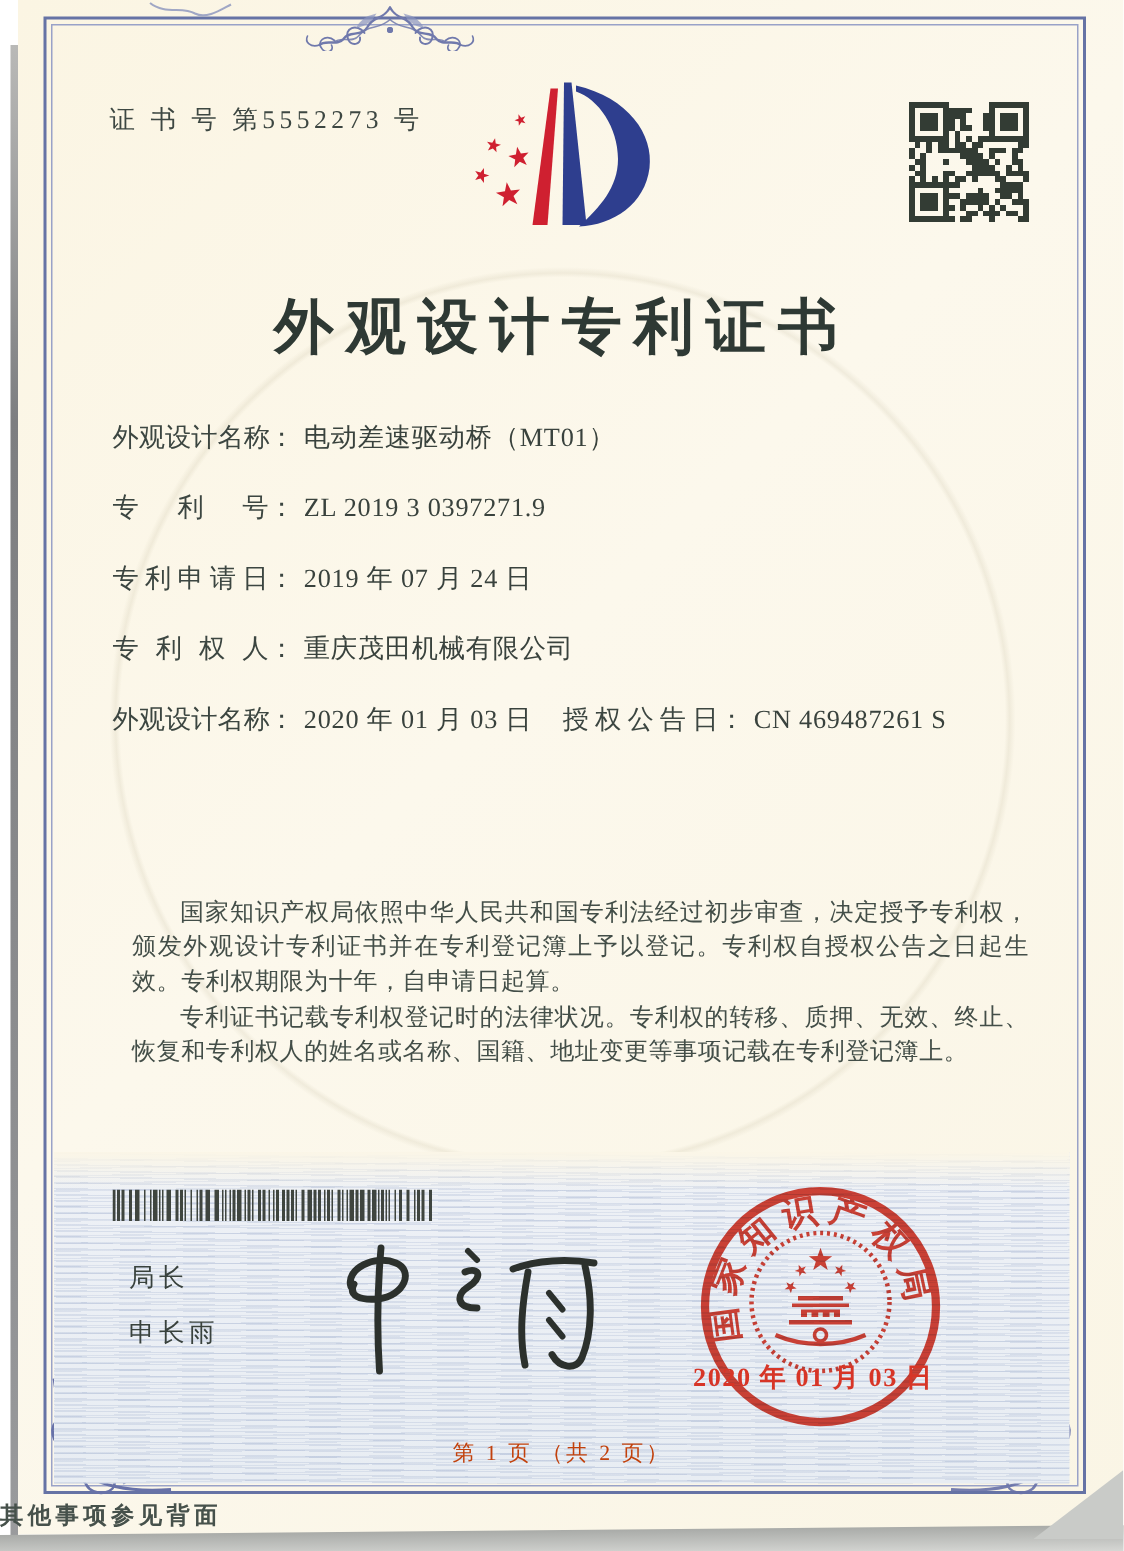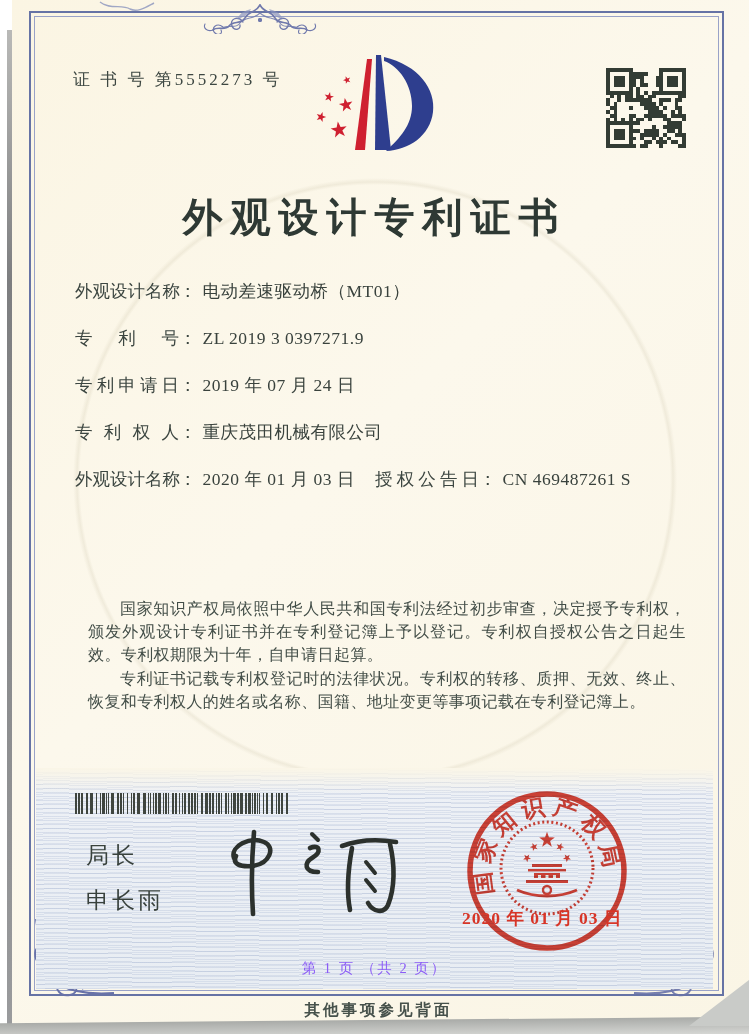--- a/index.html
+++ b/index.html
@@ -58,33 +58,33 @@
   .panel{position:absolute;left:36px;top:768px;width:677px;height:221px;
     background:
       repeating-linear-gradient(0.9deg, rgba(128,148,190,.20) 0 1px, rgba(0,0,0,0) 1px 4px),
       repeating-linear-gradient(-0.9deg, rgba(128,148,190,.16) 0 1px, rgba(0,0,0,0) 1px 5px),
       linear-gradient(180deg,#eef1f6,#e8edf3);}
   .panel-fade{position:absolute;left:0;top:0;width:100%;height:26px;
     background:linear-gradient(180deg,#fbf6e7,rgba(251,246,231,0));}
 
   .barcode{position:absolute;left:75px;top:793px;width:214px;height:21px;fill:#3f453f;}
 
-  .officer{position:absolute;left:86px;top:840px;font-size:23px;letter-spacing:3px;color:#39423d;
+  .officer{position:absolute;left:86px;top:840px;font-size:17px;letter-spacing:3px;color:#39423d;
     font-family:"Liberation Sans","DejaVu Sans",sans-serif;}
   .officer .name{margin-top:14px;}
   .signature{position:absolute;left:200px;top:820px;width:210px;height:108px;}
 
   .seal{position:absolute;left:452px;top:776px;width:190px;height:190px;mix-blend-mode:multiply;}
   .seal-date{position:absolute;left:462px;top:906px;width:180px;font-size:17.5px;
     letter-spacing:1px;color:#d73527;font-weight:bold;white-space:nowrap;}
 
   .page-info{position:absolute;left:0;top:959px;width:749px;text-align:center;
-    font-size:14.5px;letter-spacing:2px;color:#8b5cf6;}
-  .back-note{position:absolute;left:0;top:1000px;width:725px;text-align:center;
-    font-size:15.5px;letter-spacing:3px;color:#46514b;font-weight:bold;margin-left:16px;}
+    font-size:14.5px;letter-spacing:2px;color:#c2410c;}
+  .back-note{position:absolute;left:0;top:1000px;width:725px;text-align:left;
+    font-size:15.5px;letter-spacing:3px;color:#46514b;font-weight:bold;}
 </style>
 </head>
 <body>
 
 <div class="stage">
 
   <div class="paper"></div>
   <div class="page-edge-left"></div>
 
   <div class="frame">

